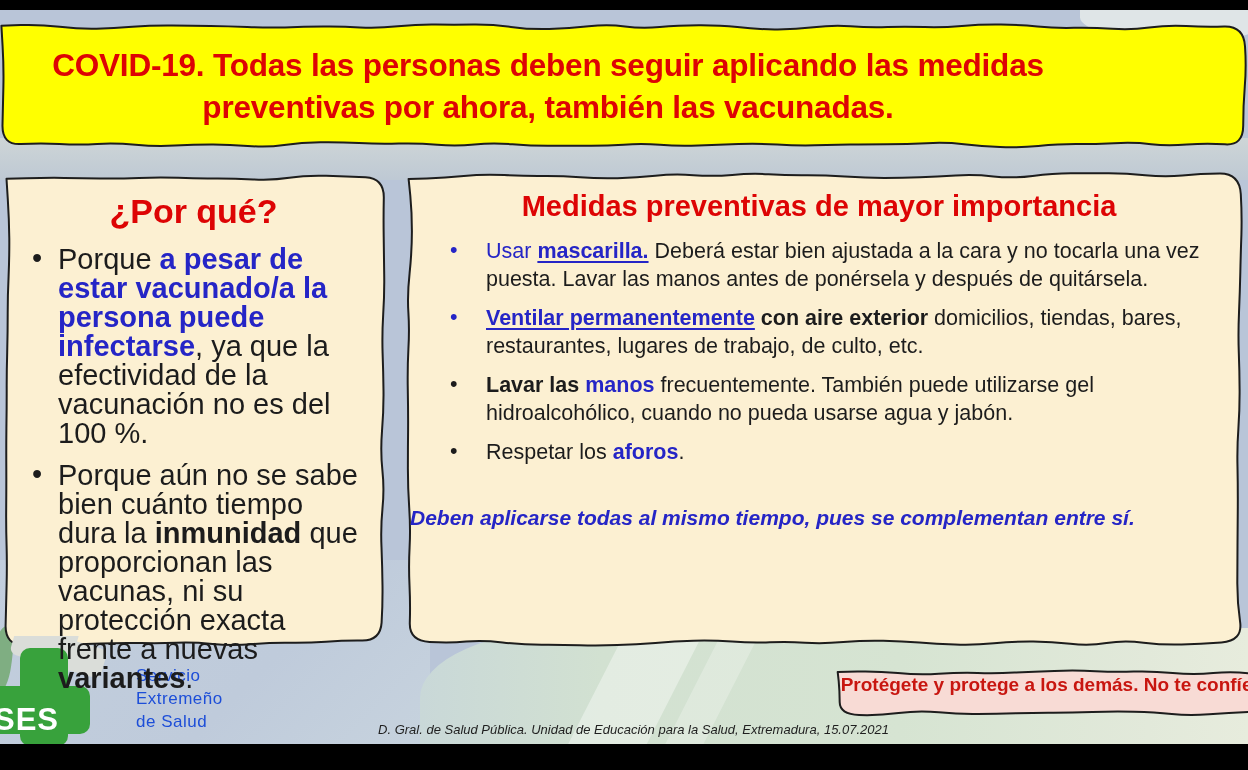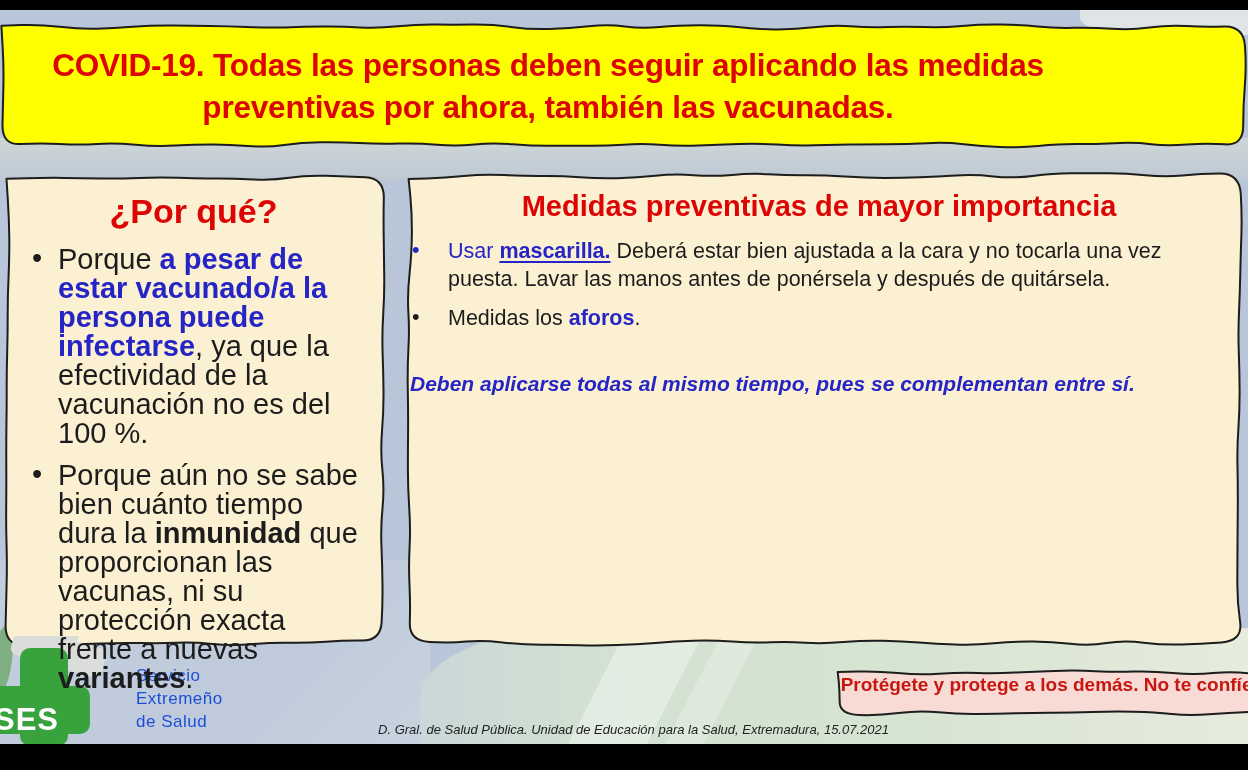--- a/index.html
+++ b/index.html
@@ -39,21 +39,21 @@
   .warning{left:813px; top:673px; width:431px; height:24px;margin-left:26px; --fill:var(--pink);}
   .warning .sheet-content{display:flex;align-items:center;justify-content:center;height:100%;
     font-size:19px;font-weight:700;color:var(--warnred);}
   .panel-title{margin:8px 0 4px;text-align:center;font-weight:700;color:var(--red);}
   .left-panel .panel-title{font-size:34px;margin-top:10px;}
   .right-panel .panel-title{font-size:29px;margin-left:12px;}
   .left-panel .sheet-content{padding:4px 18px 0 14px;}
   .right-panel .sheet-content{padding:6px 24px 0 0;}
   ul.bullets{list-style:none;margin:14px 0 0;}
   .left-panel ul.bullets{padding-left:36px;font-size:29px;line-height:29px;color:var(--ink);}
-  .right-panel ul.bullets{padding-left:38px;font-size:21.5px;line-height:28px;color:var(--ink);}
+  .right-panel ul.bullets{padding-left:76px;font-size:21.5px;line-height:28px;color:var(--ink);}
   ul.bullets li{position:relative;}
   .left-panel li{margin-bottom:13px;}
   .right-panel li{margin-bottom:11px;}
   ul.bullets li::before{content:"\2022";position:absolute;top:-1px;font-size:1em;}
   .left-panel li::before{left:-26px;}
   .right-panel li::before{left:-36px;}
   li.dot-black::before{color:var(--ink);}
   li.dot-blue::before{color:var(--blue);}
   .c-blue{color:var(--blue);} .c-dred{color:var(--dred);}
   .b{font-weight:700;} .u{text-decoration:underline;text-underline-offset:3px;}
@@ -107,21 +107,23 @@
   </div>
 
   <div class="sheet right-panel">
       <svg width="842" height="479" style="position: absolute; left: -6px; top: -6px; pointer-events: none;">
         <path d="M4.6,8.9 Q4.6,8.9 22.7,8.4 Q40.8,7.9 59.8,6.0 Q78.7,4.1 100.4,5.1 Q122.1,6.1 140.2,5.9 Q158.4,5.8 176.1,7.2 Q193.8,8.7 213.5,8.2 Q233.2,7.7 251.4,5.8 Q269.6,3.8 289.4,5.2 Q309.2,6.6 328.2,4.9 Q347.1,3.1 364.5,4.2 Q381.9,5.3 401.0,5.2 Q420.2,5.1 440.9,6.5 Q461.7,7.9 480.3,7.9 Q499.0,7.9 516.0,7.3 Q532.9,6.6 551.8,5.4 Q570.6,4.2 589.4,6.4 Q608.2,8.5 628.6,5.9 Q649.0,3.4 666.8,3.3 Q684.6,3.3 703.2,3.2 Q721.9,3.1 741.2,5.2 Q760.5,7.2 778.4,5.5 Q796.2,3.7 815.9,3.6 Q835.5,3.5 836.8,24.2 Q838.0,44.9 837.4,64.7 Q836.7,84.5 836.3,102.9 Q835.9,121.2 835.0,142.6 Q834.1,164.0 834.8,182.5 Q835.5,201.0 835.6,220.1 Q835.7,239.3 834.4,258.3 Q833.0,277.4 833.5,296.9 Q833.9,316.4 833.8,336.8 Q833.7,357.2 833.5,375.4 Q833.4,393.5 833.3,413.2 Q833.3,432.8 836.1,451.9 Q838.8,470.9 817.4,472.4 Q796.1,473.9 777.6,474.5 Q759.2,475.1 739.5,472.7 Q719.8,470.2 702.5,473.1 Q685.1,475.9 666.4,473.8 Q647.8,471.8 629.2,471.5 Q610.5,471.3 590.0,473.3 Q569.6,475.3 550.9,474.5 Q532.2,473.8 515.3,472.5 Q498.4,471.3 479.3,470.8 Q460.2,470.3 439.3,472.1 Q418.5,473.8 401.1,472.7 Q383.7,471.5 365.9,472.3 Q348.0,473.1 328.1,471.6 Q308.1,470.1 289.4,470.7 Q270.6,471.3 251.4,472.9 Q232.2,474.4 213.4,475.0 Q194.6,475.7 175.7,475.2 Q156.7,474.7 137.7,474.8 Q118.6,474.8 98.6,472.5 Q78.5,470.1 62.2,471.6 Q46.0,473.1 25.6,472.0 Q5.2,470.9 5.8,452.8 Q6.4,434.6 5.5,415.1 Q4.6,395.6 5.6,377.1 Q6.6,358.6 5.2,337.5 Q3.8,316.3 3.9,296.1 Q3.9,275.8 4.1,258.9 Q4.2,241.9 3.8,220.0 Q3.4,198.2 4.4,179.0 Q5.5,159.8 4.4,142.6 Q3.2,125.3 5.6,103.2 Q7.9,81.0 7.9,61.6 Q7.9,42.1 6.3,25.5Z" fill="#fcf0d2" stroke="#1d1d1d" stroke-width="2" stroke-linejoin="round"></path>
       </svg>
     <div class="sheet-content">
       <h2 class="panel-title">Medidas preventivas de mayor importancia</h2>
       <ul class="bullets">
           <li class="dot-blue"><span class="c-blue">Usar </span><span class="c-blue b u">mascarilla.</span><span> Deberá estar bien ajustada a la cara y no tocarla una vez puesta. Lavar las manos antes de ponérsela y después de quitársela.</span></li>
-          <li class="dot-black"><span>Medidas los </span><span class="c-blue b">aforos</span><span>.</span></li>
+          <li class="dot-blue"><span class="c-blue b u">Ventilar permanentemente</span><span> </span><span class="b">con aire exterior</span><span> domicilios, tiendas, bares, restaurantes, lugares de trabajo, de culto, etc.</span></li>
+          <li class="dot-black"><span class="b">Lavar las </span><span class="c-blue b">manos</span><span> frecuentemente. También puede utilizarse gel hidroalcohólico, cuando no pueda usarse agua y jabón.</span></li>
+          <li class="dot-black"><span>Respetar los </span><span class="c-blue b">aforos</span><span>.</span></li>
         </ul>
       <div class="closing">Deben aplicarse todas al mismo tiempo, pues se complementan entre sí.</div>
     </div>
   </div>
 
   <div class="sheet warning">
       <svg width="443" height="52" style="position: absolute; left: -6px; top: -6px; pointer-events: none;">
         <path d="M4.7,5.1 Q4.7,5.1 24.5,4.6 Q44.3,4.1 64.9,6.1 Q85.5,8.1 105.8,6.8 Q126.1,5.5 144.6,6.0 Q163.2,6.5 181.5,5.6 Q199.8,4.7 221.3,3.9 Q242.8,3.0 262.6,4.2 Q282.4,5.3 300.6,4.6 Q318.8,4.0 339.7,6.0 Q360.5,8.0 380.2,6.1 Q399.8,4.2 417.4,6.6 Q435.0,9.0 435.5,16.5 Q436.0,24.0 435.3,34.1 Q434.6,44.2 415.5,44.9 Q396.3,45.7 376.1,47.2 Q355.8,48.7 338.8,46.9 Q321.8,45.1 301.0,44.7 Q280.1,44.2 259.4,45.0 Q238.8,45.7 220.6,45.7 Q202.4,45.6 182.9,46.2 Q163.3,46.7 144.5,47.0 Q125.7,47.3 105.8,45.3 Q85.9,43.3 65.6,46.0 Q45.3,48.7 26.1,48.0 Q6.8,47.3 6.7,35.3 Q6.6,23.3 5.7,14.2Z" fill="#f8dbd5" stroke="#1d1d1d" stroke-width="2" stroke-linejoin="round"></path>
       </svg>
     <div class="sheet-content">Protégete y protege a los demás. No te confíes.</div>

